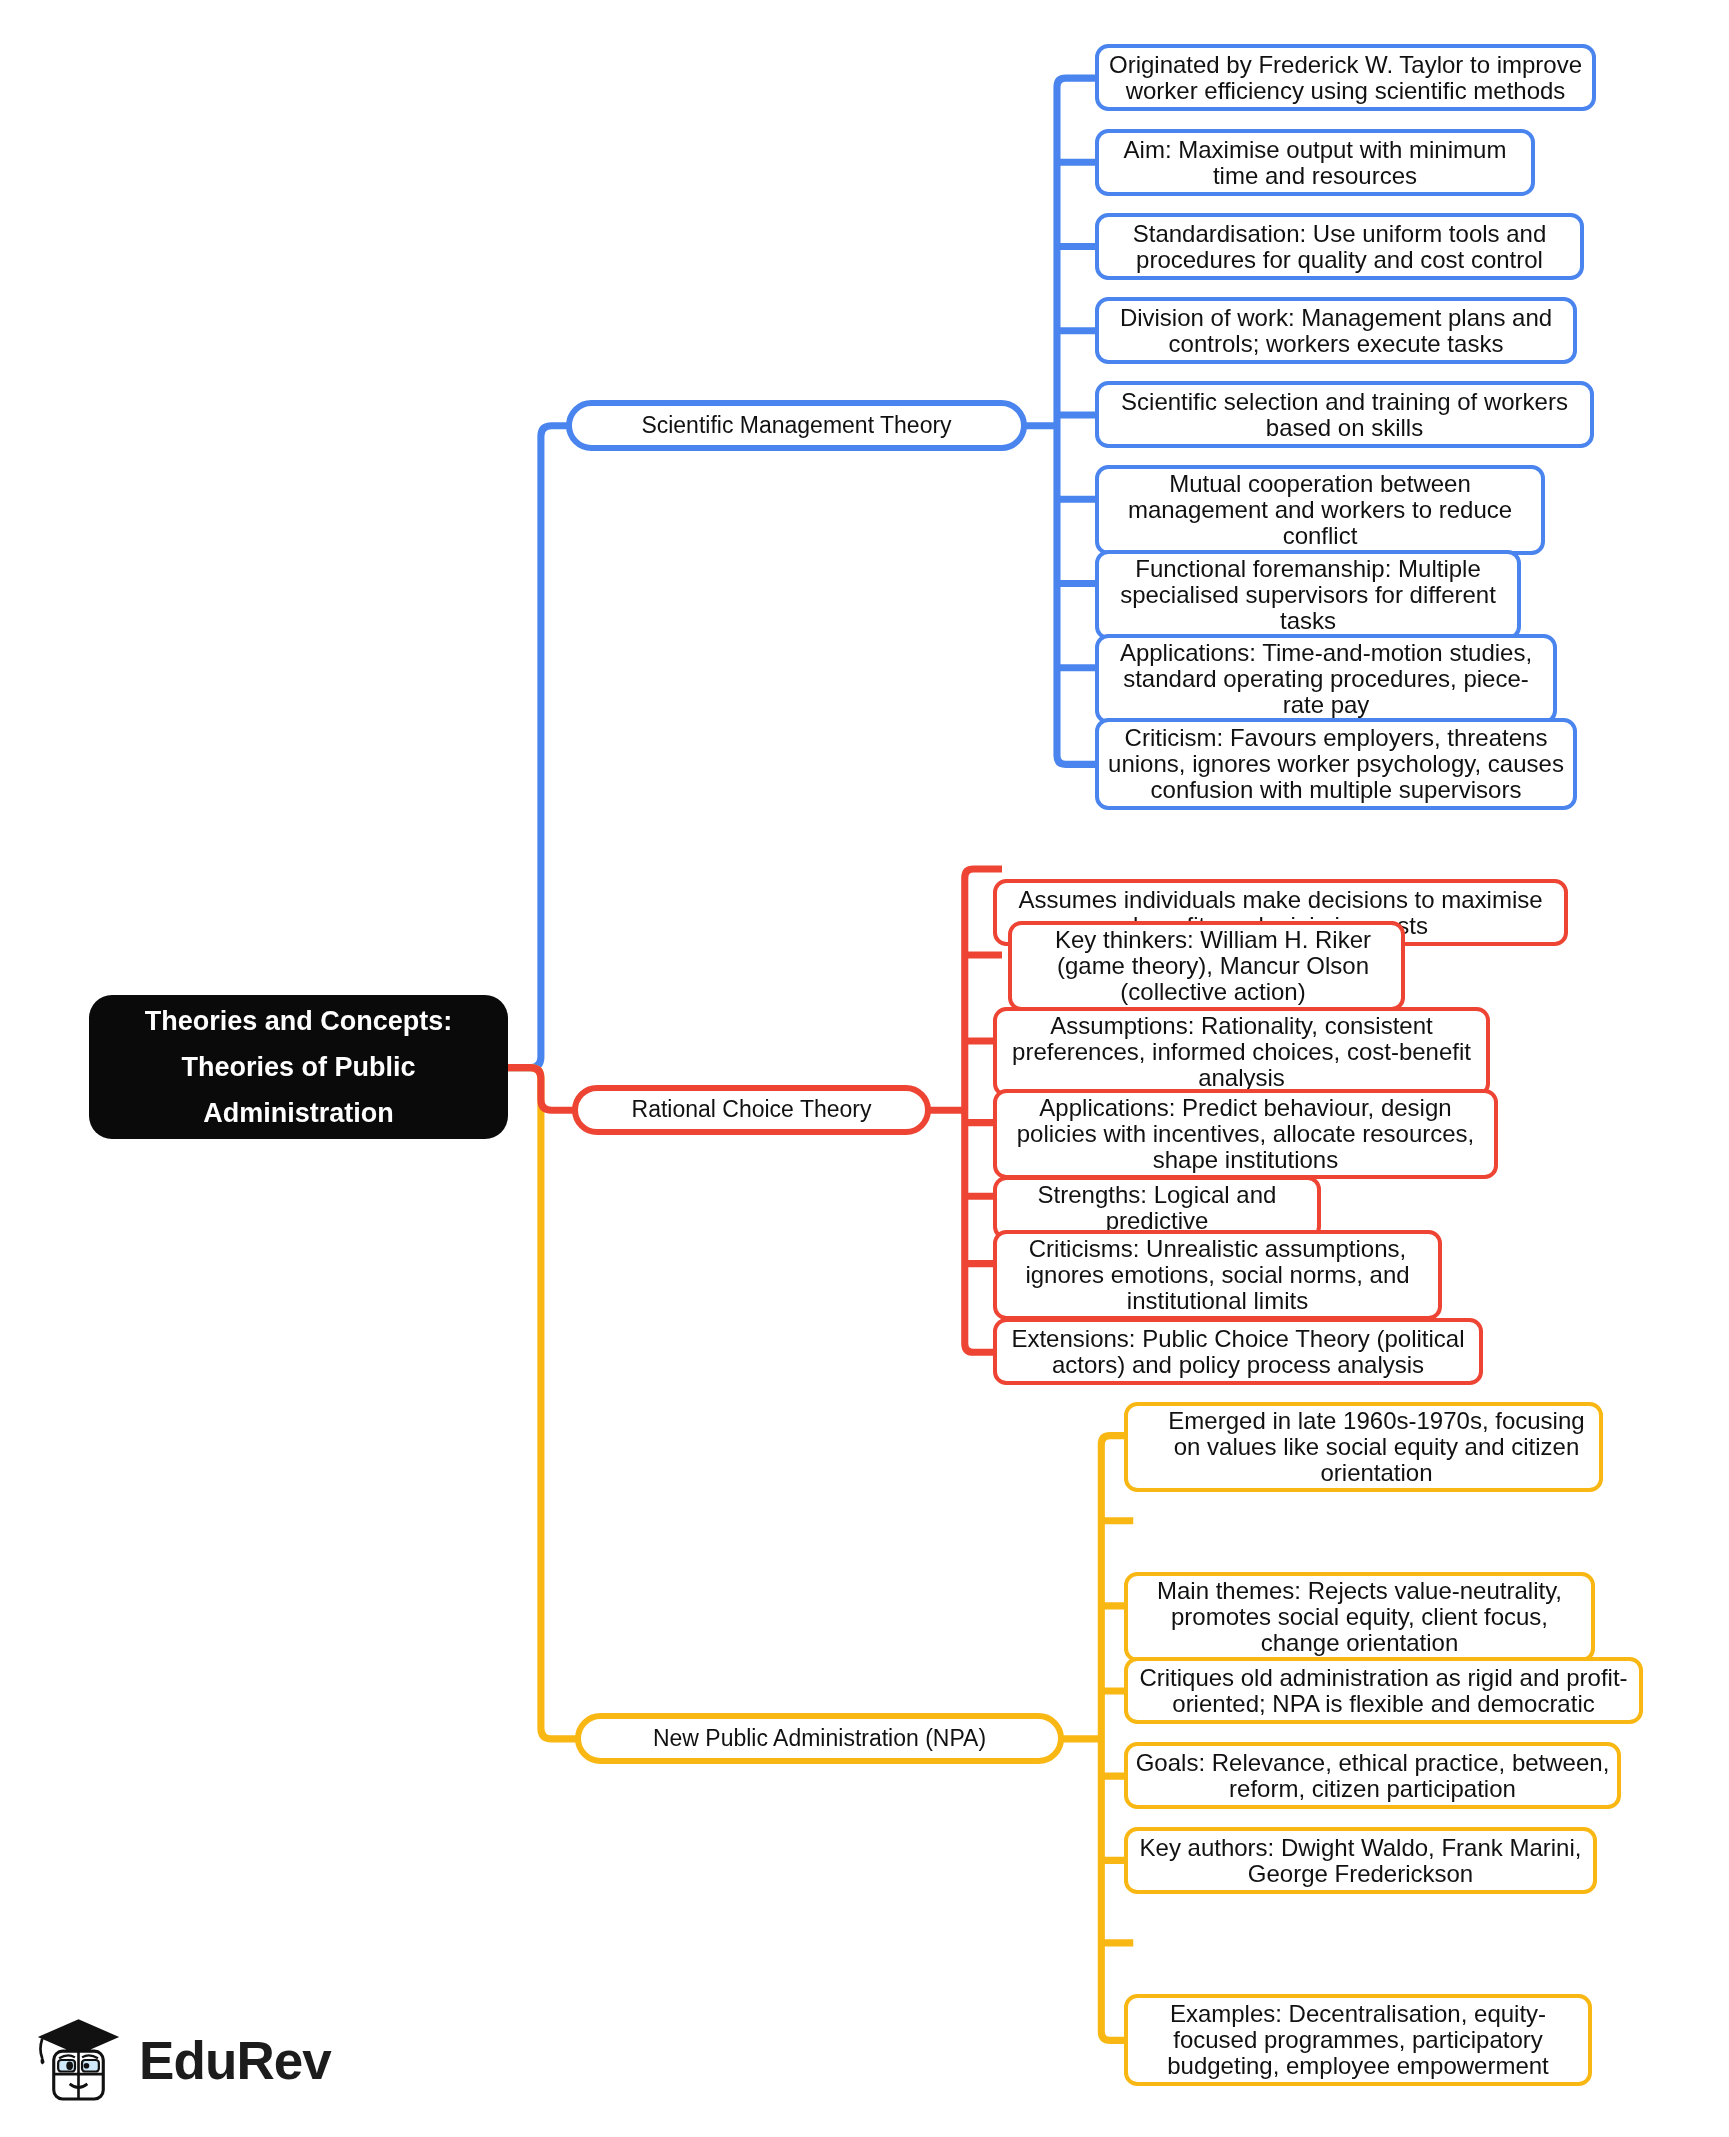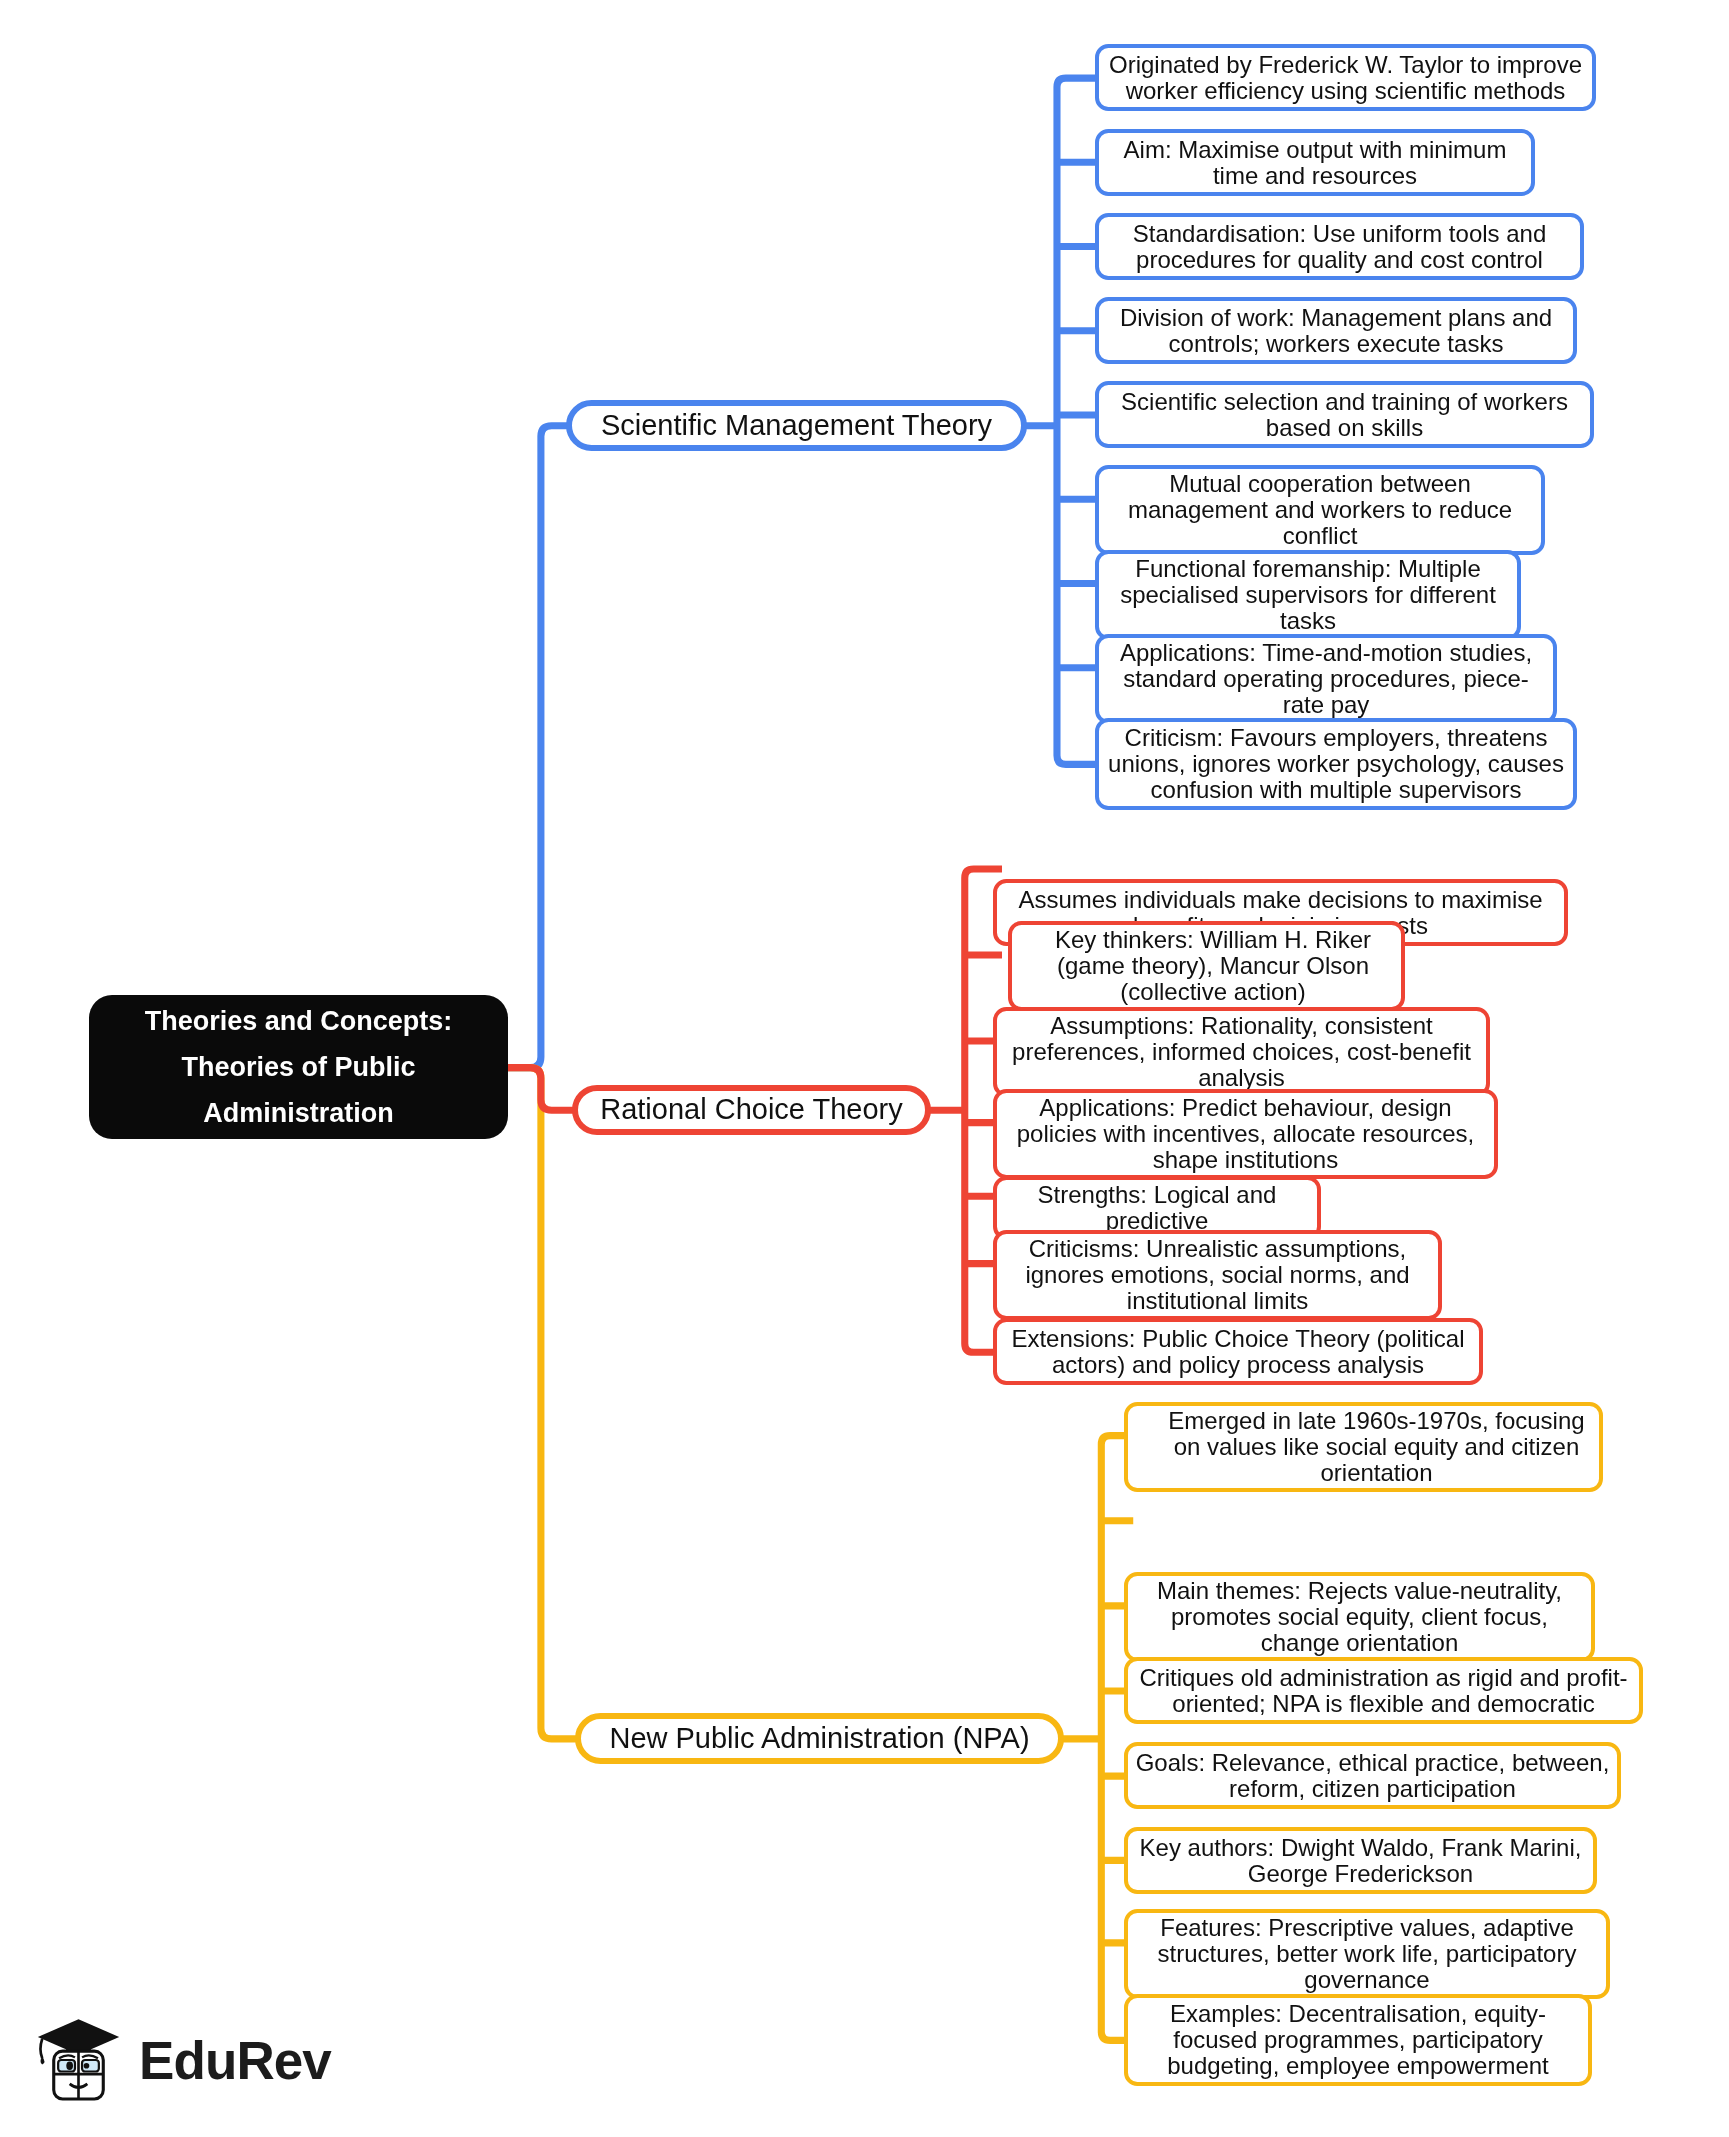--- a/index.html
+++ b/index.html
@@ -16,21 +16,21 @@
   .node{position:absolute;box-sizing:border-box;display:flex;align-items:center;justify-content:center;text-align:center;background:#ffffff;}
 
   .root-node{
     left:89px;top:995px;width:419px;height:144px;
     background:#0a0a0a;border-radius:23px;
     color:#ffffff;font-weight:bold;font-size:27px;line-height:46px;
     white-space:pre-line;
   }
   .pill{
     border-radius:28px;background:#ffffff;
-    font-size:29px;color:#111;line-height:1.1;
+    font-size:23px;color:#111;line-height:1.1;
     border:6.2px solid #000;
   }
   .pill-b0{left:566px;top:400px;width:461px;height:51px;border-color:var(--branch0);}
   .pill-b1{left:572px;top:1085px;width:359px;height:50px;border-color:var(--branch1);}
   .pill-b2{left:575px;top:1713px;width:489px;height:51px;border-color:var(--branch2);}
 
   .child{
     border-radius:13.3px;border:4.4px solid #000;
     font-size:24px;color:#111;line-height:26px;
     padding:1.8px 7px;
@@ -161,23 +161,20 @@
     </div>
   <div class="node child c2" style="left:1124px;top:1657px;width:519px;min-height:67px;">
       <span>Critiques old administration as rigid and profit-oriented; NPA is flexible and democratic</span>
     </div>
   <div class="node child c2" style="left:1124px;top:1742px;width:497px;min-height:67px;">
       <span>Goals: Relevance, ethical practice, between, reform, citizen participation</span>
     </div>
   <div class="node child c2" style="left:1124px;top:1827px;width:473px;min-height:67px;">
       <span>Key authors: Dwight Waldo, Frank Marini, George Frederickson</span>
     </div>
-  <div class="node child c2" style="left:1124px;top:1909px;width:486px;min-height:67px;">
-      <span>Features: Prescriptive values, adaptive structures, better work life, participatory governance</span>
-    </div>
   <div class="node child c2" style="left:1124px;top:1994px;width:468px;min-height:92px;">
       <span>Examples: Decentralisation, equity-focused programmes, participatory budgeting, employee empowerment</span>
     </div>
 
   <div class="logo">
     <svg class="logo-icon" viewBox="0 0 100 104" aria-hidden="true">
       <path d="M9 28 Q5 40 9 50" stroke="#111" stroke-width="3" fill="none"></path>
       <path d="M9 48 q-4 6 0 9 q5 -2 0 -9" fill="#111"></path>
       <rect x="36" y="34" width="28" height="12" fill="#111"></rect>
       <polygon points="50,6 96,26 50,46 4,26" fill="#111"></polygon>

